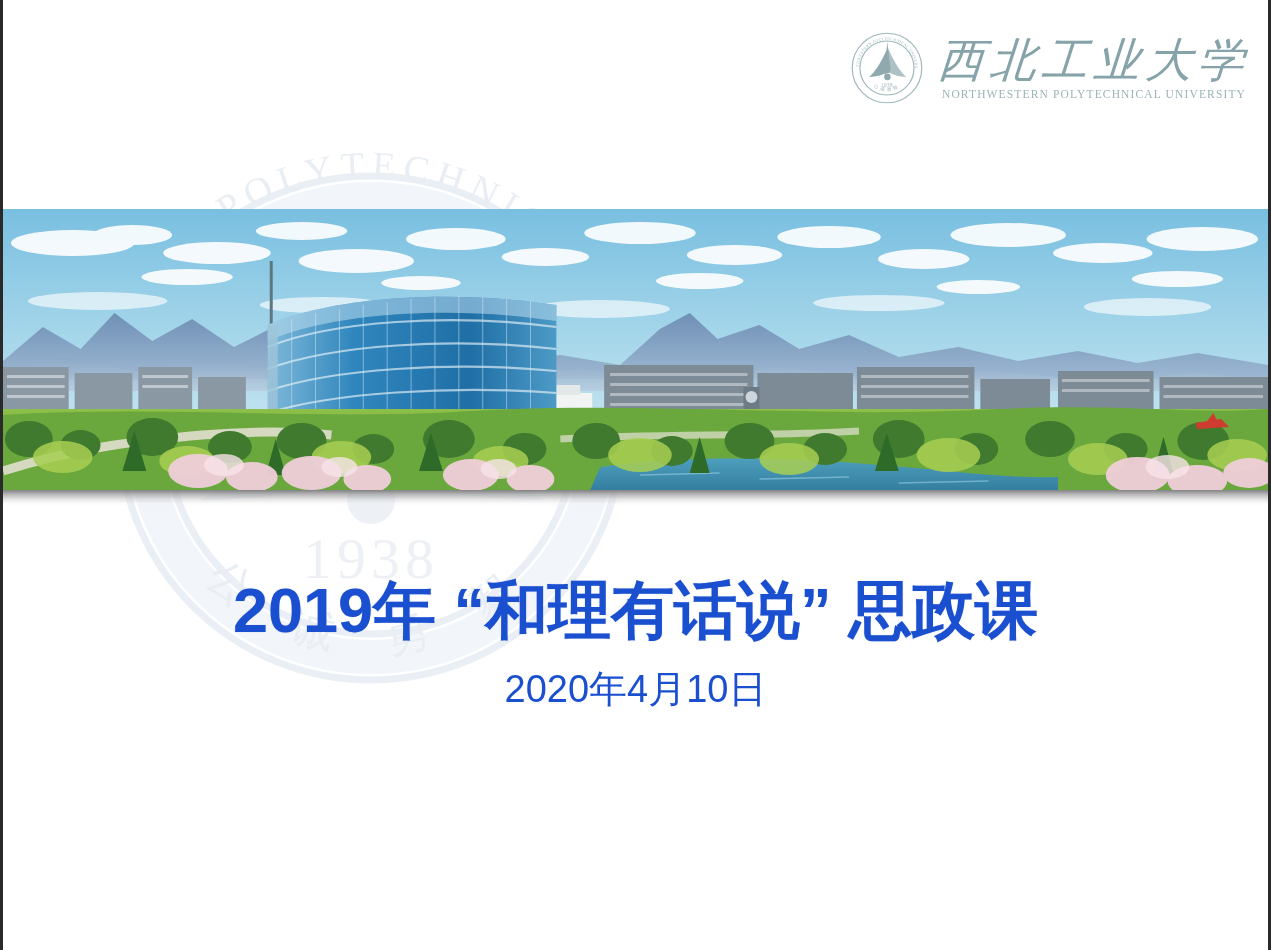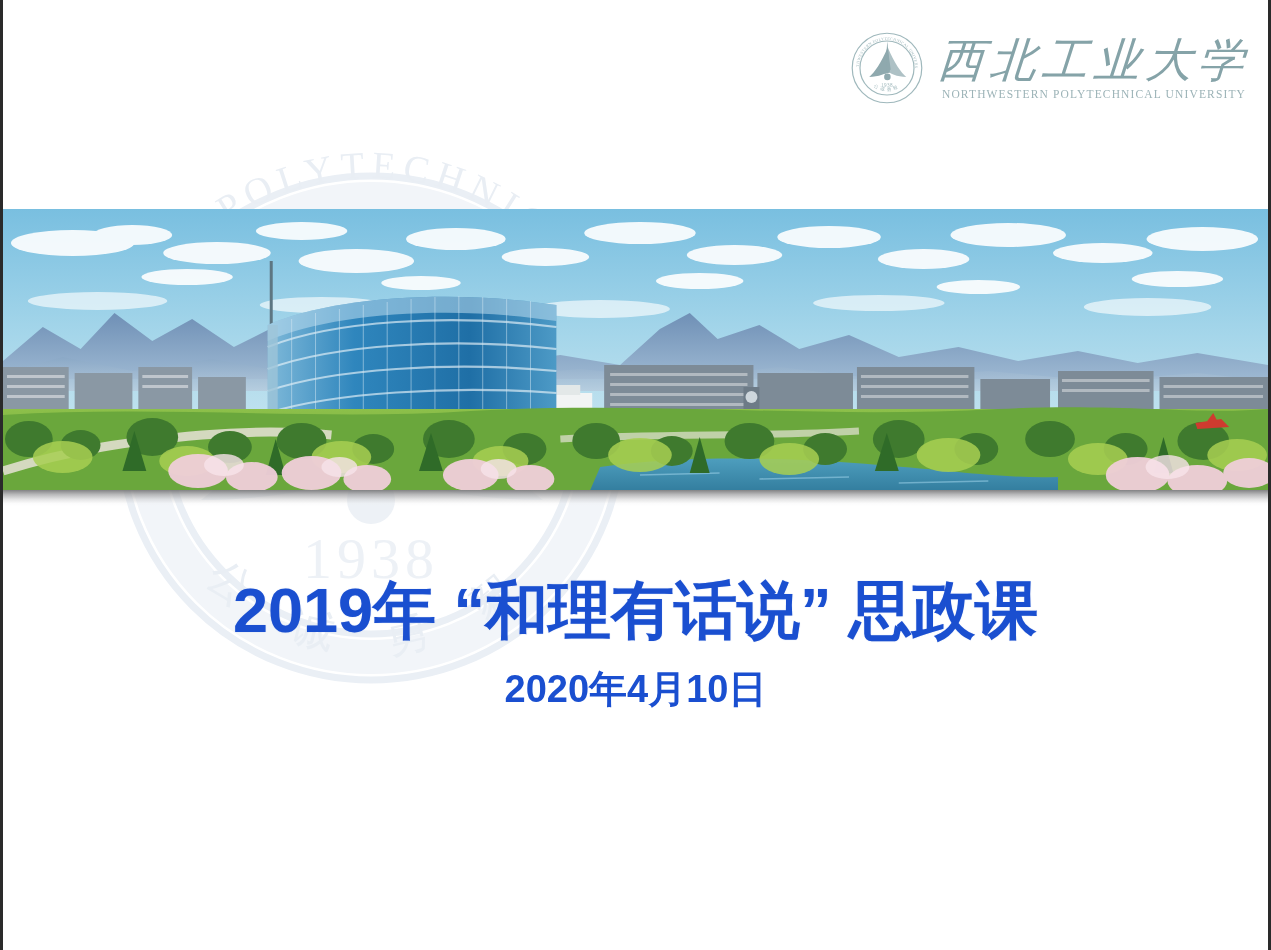--- a/index.html
+++ b/index.html
@@ -111,21 +111,21 @@
     font-weight:700;
     font-size:63px;
     line-height:76px;
     letter-spacing:0px;
     white-space:nowrap;
     text-shadow:0 0 1px rgba(26,79,208,.35);
   }
   .date-line{
     margin-top:18px;
     color:#1a4fd0;
-    font-weight:700;
+    font-weight:400;
     font-size:38px;
     line-height:46px;
     white-space:nowrap;
   }
 </style>
 </head>
 <body>
 
 <div class="slide">
 

